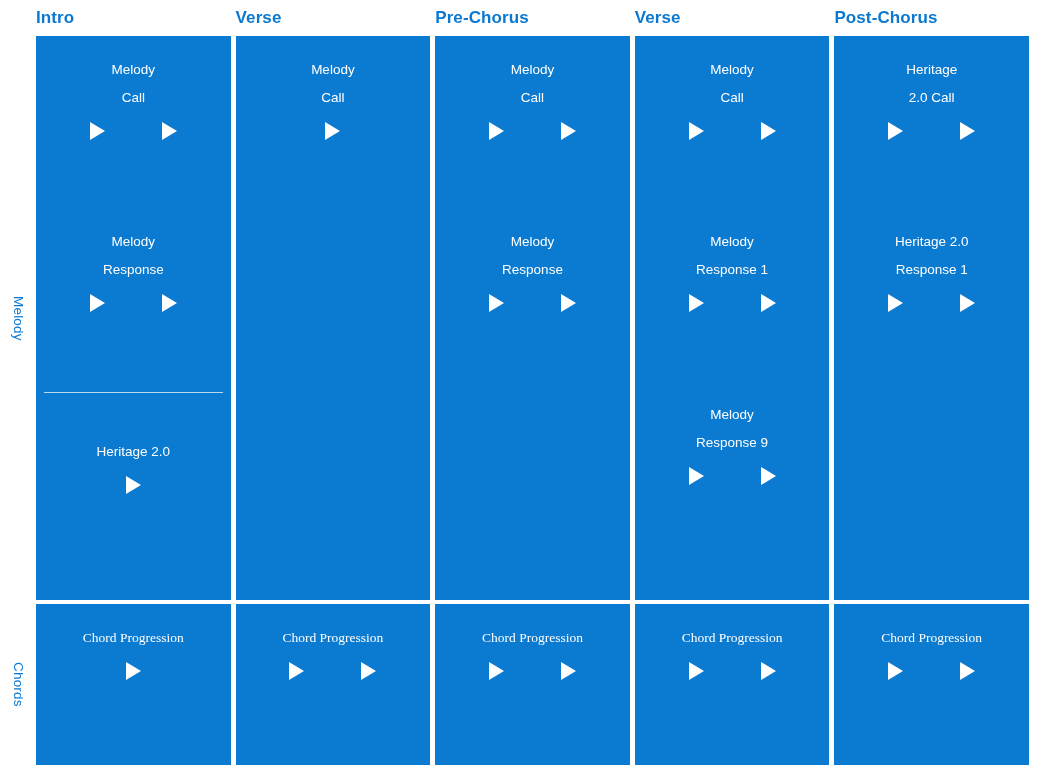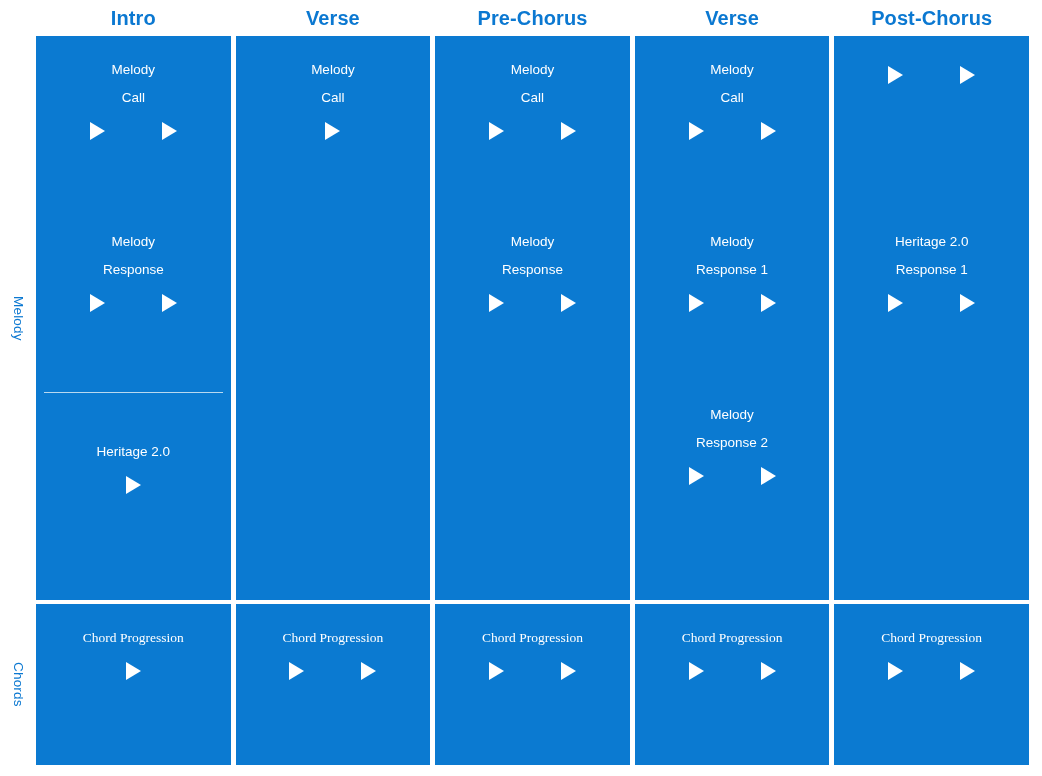--- a/index.html
+++ b/index.html
@@ -51,23 +51,22 @@
   }
 
   .header-row {
     display: grid;
     grid-template-columns: repeat(5, 1fr);
     column-gap: 5px;
     height: 36px;
     align-items: center;
   }
   .col-header {
-    text-align: center;
     color: #0b78d1;
-    font-size: 20px;
+    font-size: 17px;
     font-weight: bold;
     letter-spacing: .1px;
   }
 
   .band {
     display: grid;
     grid-template-columns: repeat(5, 1fr);
     column-gap: 5px;
   }
   #band-melody { height: 564px; }
@@ -233,30 +232,34 @@
               <span class="ln">Response 1</span>
             </div>
             <div class="play-row">
               <div class="play-btn"></div>
               <div class="play-btn"></div>
             </div>
           </div>
           <div class="block slot slot-3">
             <div class="title">
               <span class="ln">Melody</span>
-              <span class="ln">Response 2</span>
-            </div>
-            <div class="play-row">
-              <div class="play-btn"></div>
-              <div class="play-btn"></div>
-            </div>
-          </div>
-        </div>
-        <div class="cell">
-          <div class="block slot slot-1">
+              <span class="ln">Response 9</span>
+            </div>
+            <div class="play-row">
+              <div class="play-btn"></div>
+              <div class="play-btn"></div>
+            </div>
+          </div>
+        </div>
+        <div class="cell">
+          <div class="block slot slot-1">
+            <div class="title">
+              <span class="ln">Heritage</span>
+              <span class="ln">2.0 Call</span>
+            </div>
             <div class="play-row">
               <div class="play-btn"></div>
               <div class="play-btn"></div>
             </div>
           </div>
           <div class="block slot slot-2">
             <div class="title">
               <span class="ln">Heritage 2.0</span>
               <span class="ln">Response 1</span>
             </div>

